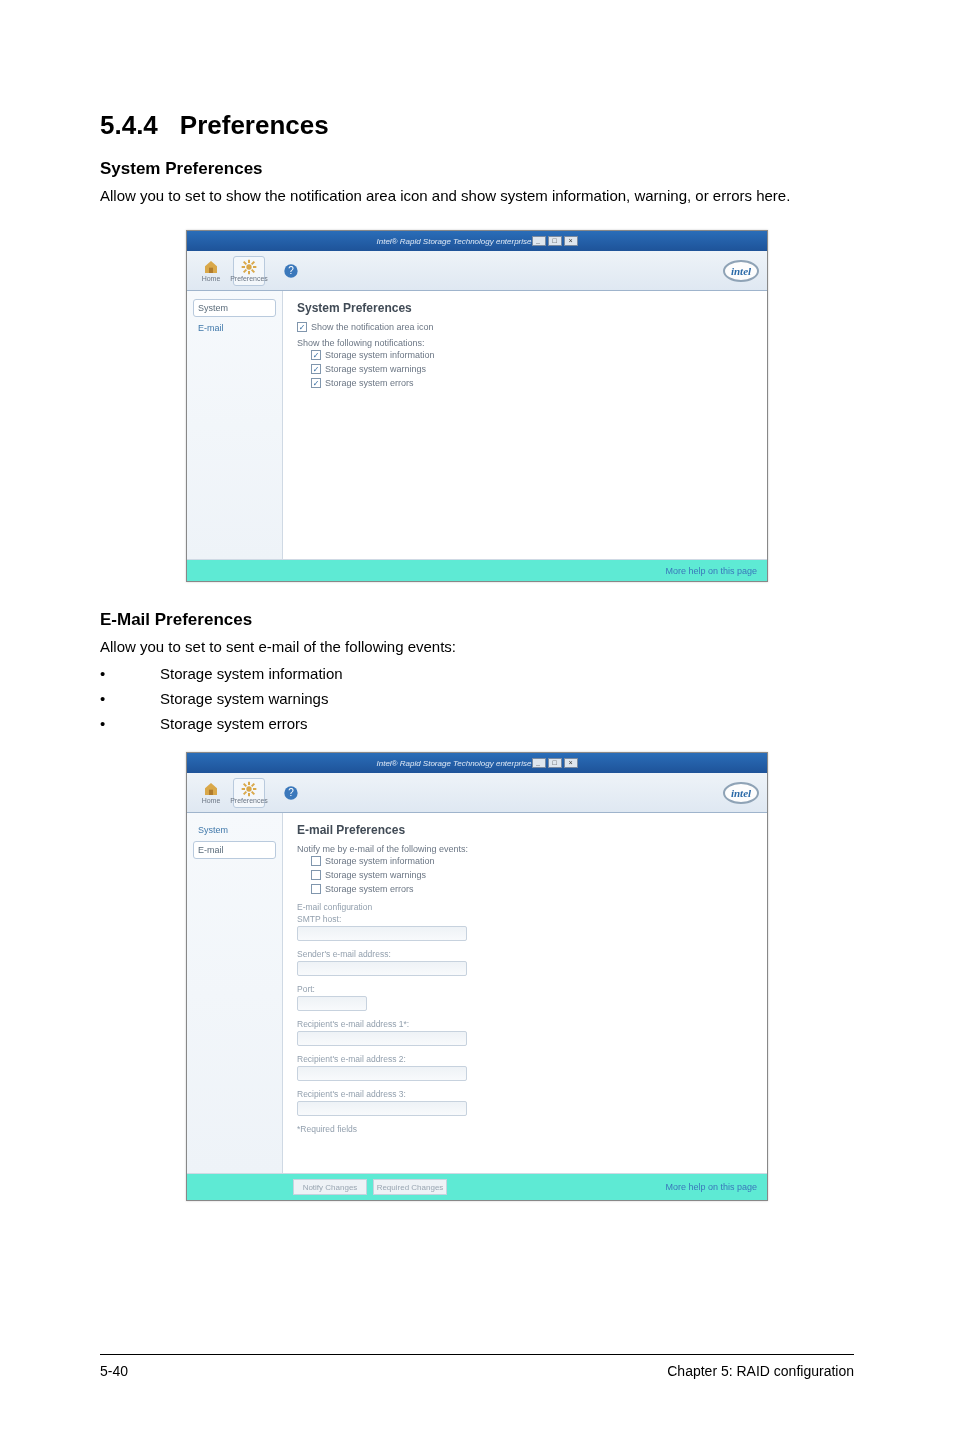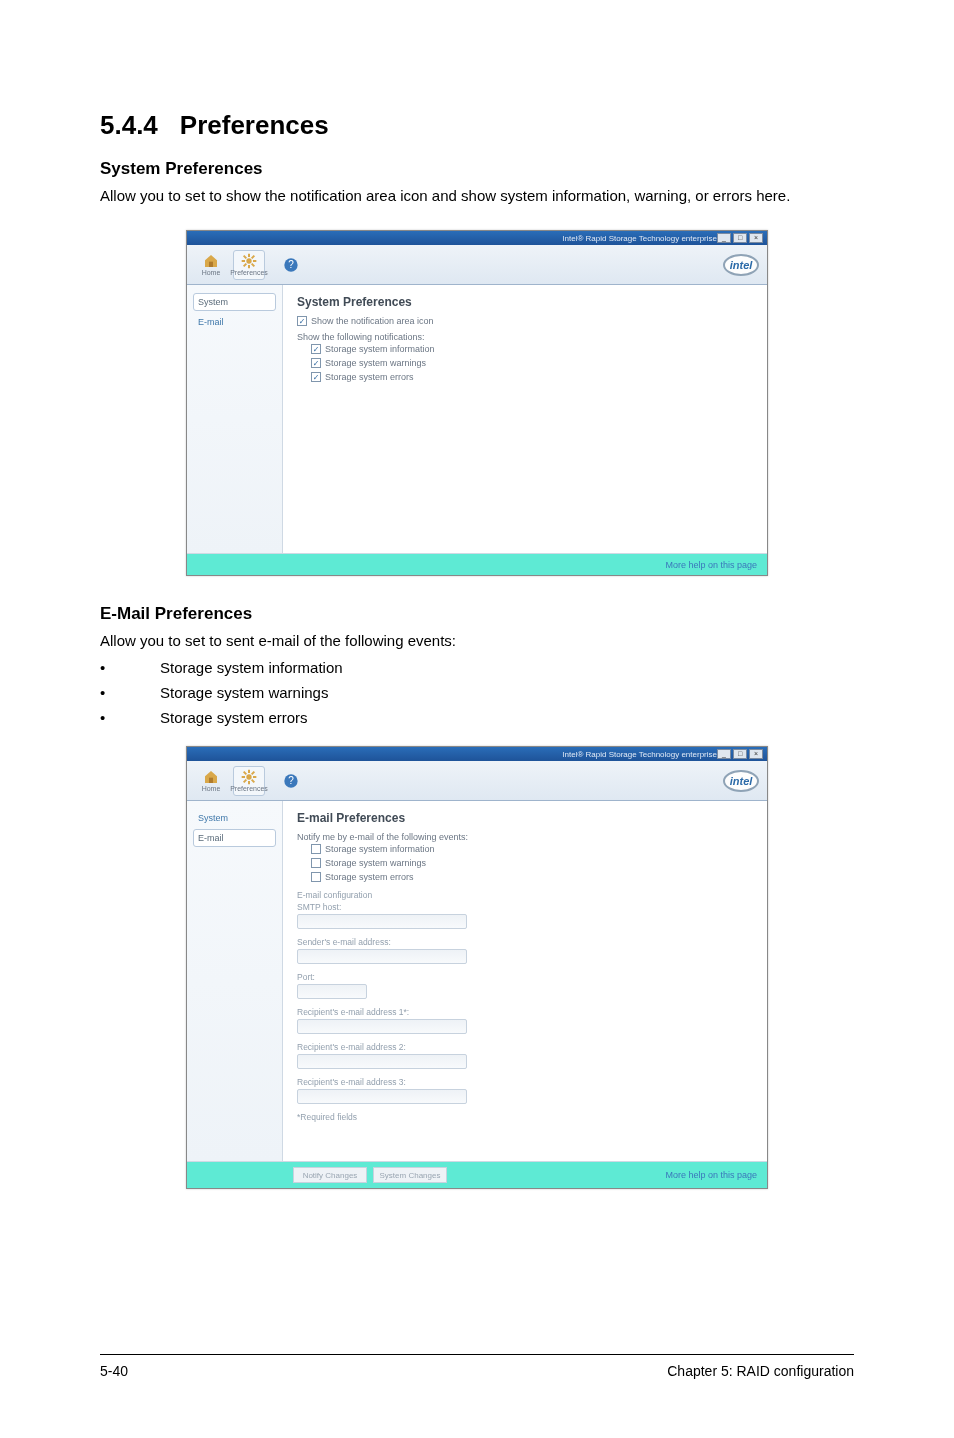--- a/index.html
+++ b/index.html
@@ -39,26 +39,27 @@
     width: 582px;
     margin: 0 auto;
     border: 1px solid #888;
     background: #fff;
     text-align: left;
     font-size: 10px;
     color: #666;
     box-shadow: 0 0 2px rgba(0,0,0,.2);
   }
   .appwin .titlebar {
-    height: 14px;
+    height: 20px;
     background: linear-gradient(#2a6db8, #1e5399);
     display: flex;
     align-items: center;
-    justify-content: flex-end;
+    justify-content: center;
     padding: 0 4px;
+    font-style: italic;
   }
   .titlebar-left { font-size: 8px; color: #dfe9f6; white-space: nowrap; overflow: hidden; }
   .winctrls { display: flex; gap: 2px; }
   .winctrl {
     width: 14px; height: 10px;
     background: #dfe6ee; border: 1px solid #7a8aa0;
     font-size: 7px; line-height: 8px; text-align: center; color: #333;
   }
   .toolbar {
     height: 40px;
@@ -77,21 +78,21 @@
     font-size: 7px; color: #6b7684;
   }
   .tool-btn svg { width: 18px; height: 16px; }
   .tool-btn.active {
     background: #f3f7fb;
     border: 1px solid #b9cadd;
   }
   .tool-btn.help { margin-left: 4px; }
   .intel-logo {
     margin-left: auto;
-    display: flex; align-items: flex-start;
+    display: flex; align-items: flex-start; font-family: Liberation Serif, serif;
   }
   .intel-logo .oval {
     width: 36px; height: 22px;
     border: 2px solid #8fa3b6; border-radius: 50%;
     display: flex; align-items: center; justify-content: center;
     font-style: italic; font-size: 11px; color: #2b6aa8; font-weight: bold;
     background: #fdfdfd;
   }
   .appbody {
     display: flex;
@@ -380,21 +381,21 @@
           <div class="field-group">
             <div class="field-label">Recipient's e-mail address 3:</div>
             <div class="shadow-input"></div>
           </div>
           <div class="field-label">*Required fields</div>
         </div>
       </div>
       <div class="statusbar withbtns">
         <div class="btn-row">
           <div class="flat-btn">Notify Changes</div>
-          <div class="flat-btn">System Changes</div>
+          <div class="flat-btn">Required Changes</div>
         </div>
         <a class="link">More help on this page</a>
       </div>
     </div>
   </div>
 
 </div>
 
 <div class="footer">
   <span>5-40</span>

